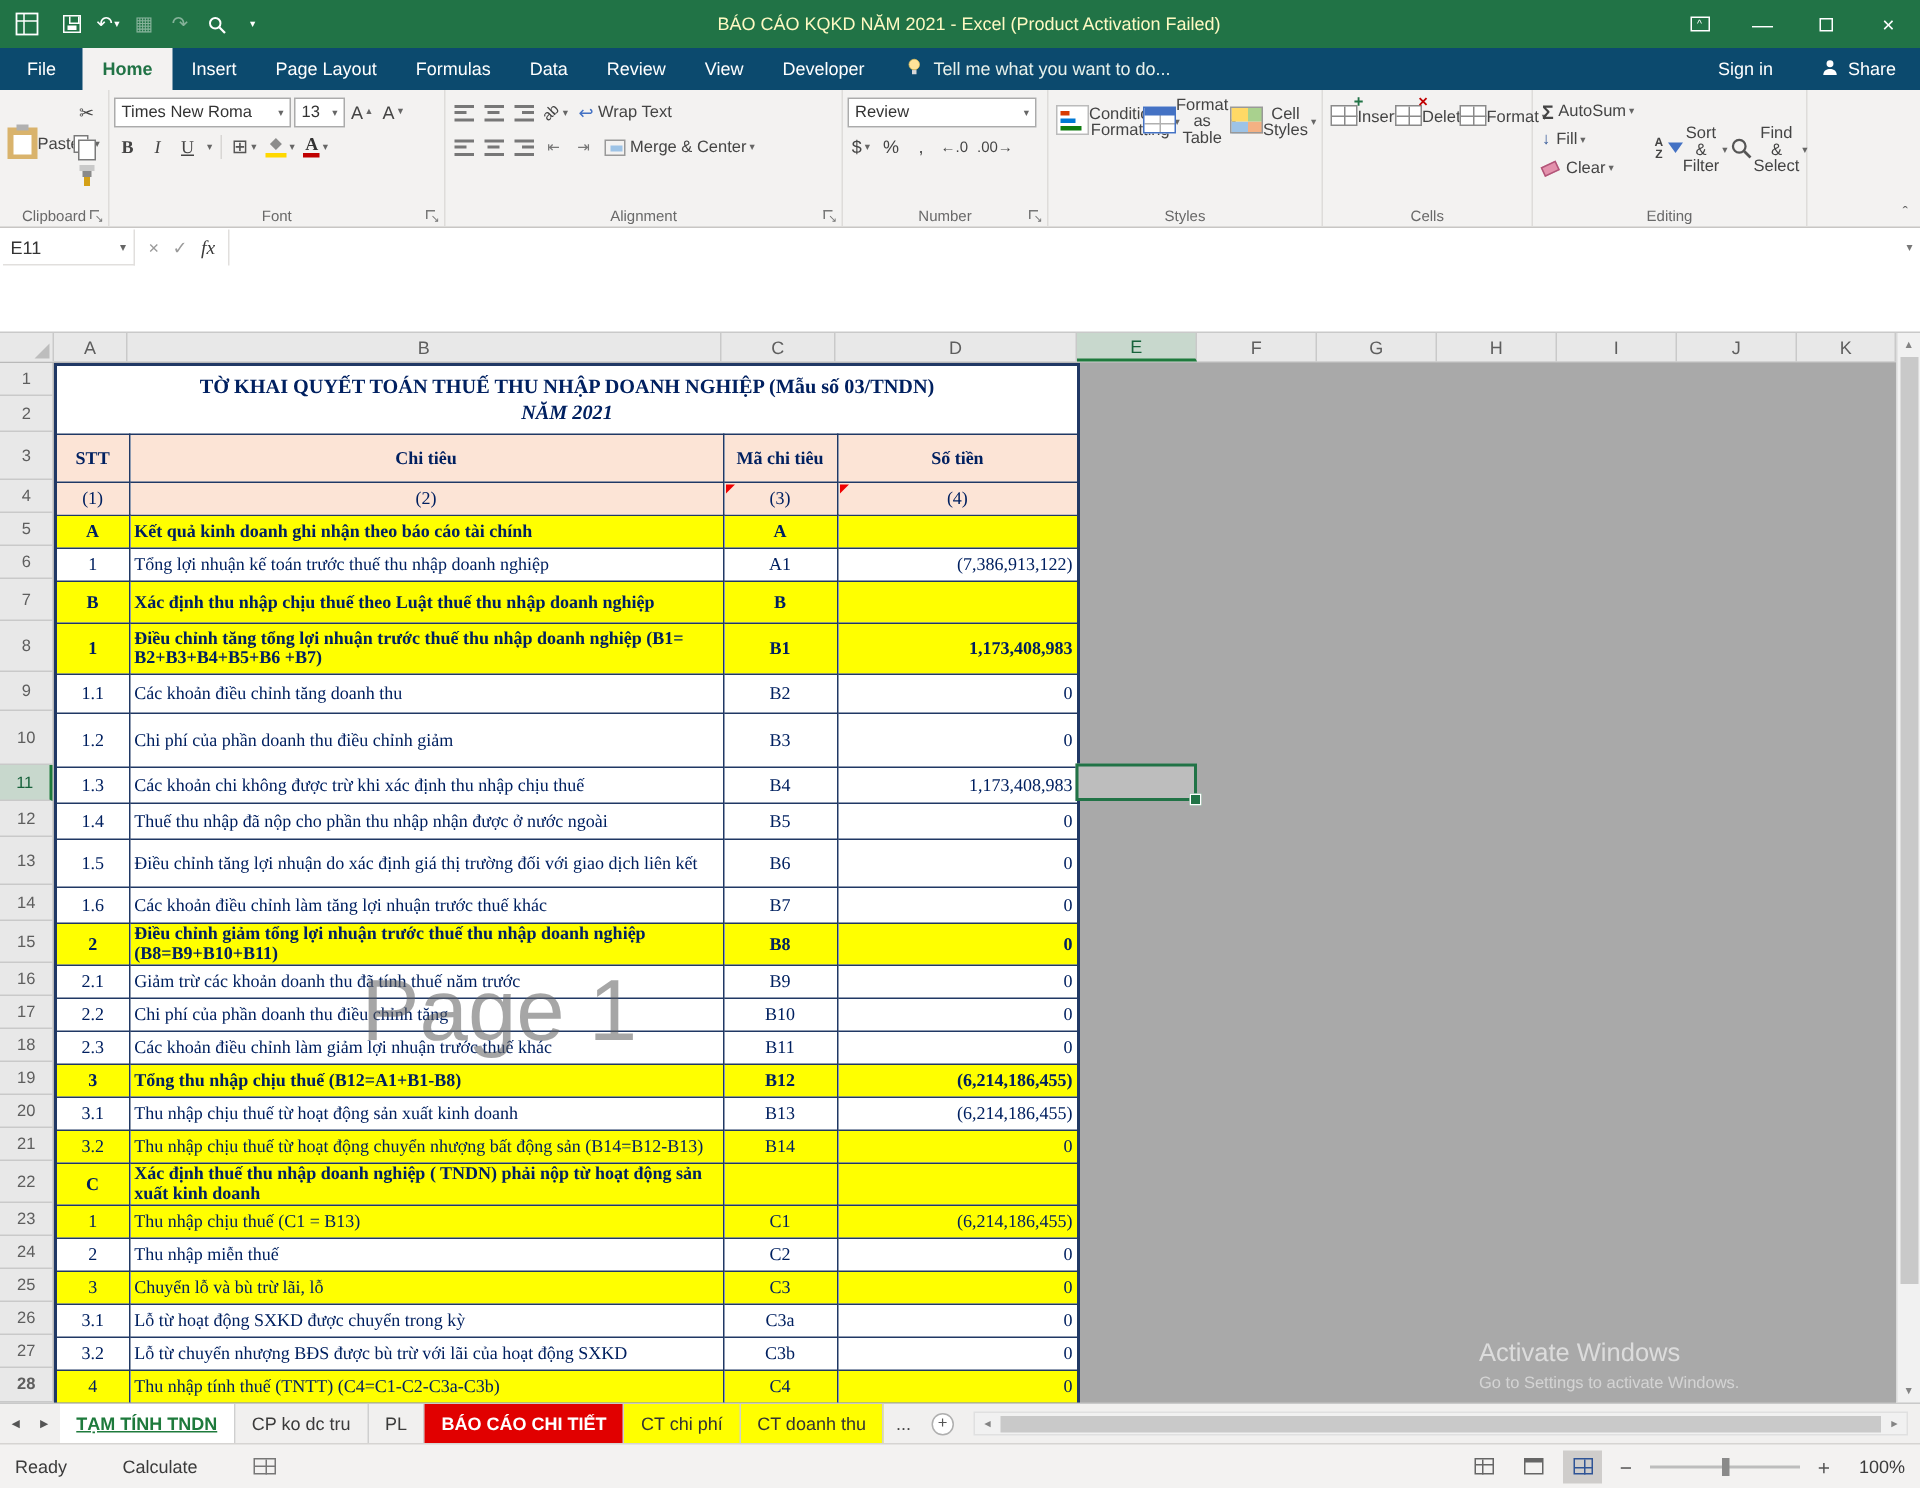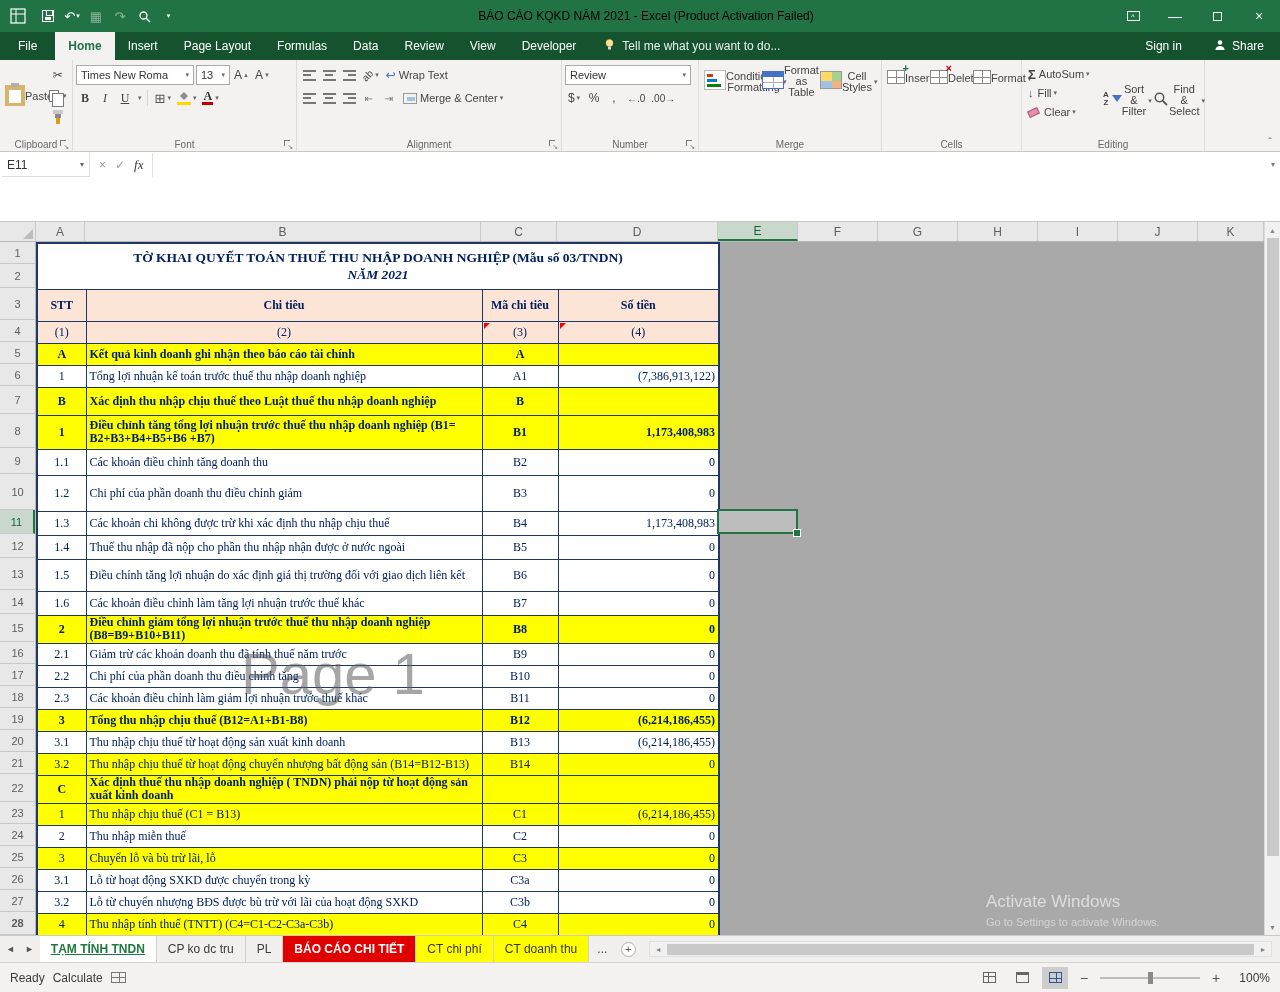--- a/index.html
+++ b/index.html
@@ -9,29 +9,29 @@
   
   .titlebar{height:32px;background:#217346;display:flex;align-items:center;color:#fff}
   .qat{display:flex;align-items:center;padding-left:8px}
   .excel-logo{width:20px;height:20px;display:flex;align-items:center;justify-content:center;margin-right:8px}
   .ticon{min-width:24px;height:32px;display:flex;align-items:center;justify-content:center;font-size:13px;color:#fff;padding:0 3px}
   .ticon .mini{font-size:7px;margin-left:1px}
   .dim{opacity:.45}
   .i-save{width:12px;height:12px;border:1px solid #fff;position:relative;display:inline-block}
   .i-save::before{content:"";position:absolute;top:0;left:3px;width:5px;height:4px;border:1px solid #fff;border-top:none}
   .i-save::after{content:"";position:absolute;bottom:1px;left:2px;width:6px;height:3px;background:#fff}
-  .wintitle{flex:1;text-align:center;font-size:12px;white-space:nowrap;overflow:hidden;color:#000000}
+  .wintitle{flex:1;text-align:center;font-size:12px;white-space:nowrap;overflow:hidden;color:#fef9c3}
   .winctl{display:flex;height:100%}
   .wbtn{width:42px;height:100%;display:flex;align-items:center;justify-content:center;font-size:14px;color:#fff}
   .i-rdo{width:13px;height:10px;border:1px solid #fff;display:inline-flex;align-items:center;justify-content:center;font-size:7px;line-height:1}
   .i-restore{width:9px;height:9px;border:1px solid #fff;position:relative;display:inline-block}
   .i-restore::before{content:"";position:absolute;left:2px;top:-4px;width:9px;height:9px;border:1px solid #fff;z-index:-1}
 
   
-  .ribbontabs{height:28px;background:#14532d;display:flex;align-items:stretch;color:#fff;font-size:12px}
+  .ribbontabs{height:28px;background:#0c4a6e;display:flex;align-items:stretch;color:#fff;font-size:12px}
   .rtab{padding:0 13px;display:flex;align-items:center;white-space:nowrap}
   .rtab.filetab{padding:0 18px}
   .rtab.active{background:#F3F2F1;color:#217346;font-weight:bold}
   .tellme{display:flex;align-items:center;gap:6px;margin-left:14px;color:#E8F1EB;white-space:nowrap}
   .rspacer{flex:1}
   .signin{display:flex;align-items:center;padding:0 16px;white-space:nowrap}
   .sharebtn{display:flex;align-items:center;gap:6px;padding:0 16px;white-space:nowrap}
 
   
   .ribbon{height:92px;background:#F3F2F1;border-bottom:1px solid #C8C6C4;display:flex;position:relative}
@@ -153,21 +153,21 @@
   .stab.yellow{background:#FFFF00;color:#333}
   .moretabs{display:flex;align-items:center;padding:0 8px;color:#444}
   .newsheet{display:flex;align-items:center;justify-content:center;width:26px}
   .i-plus{width:15px;height:15px;border-radius:50%;background:#fff;border:1px solid #AFAFAF;display:flex;align-items:center;justify-content:center;font-size:11px;color:#555}
   .hscroll{flex:1;margin:5px 8px;display:flex;align-items:center;background:#F1F1F1;border:1px solid #E0E0E0}
   .harr{width:16px;text-align:center;font-size:7px;color:#848484}
   .hthumb{flex:1;height:11px;background:#C9C9C9;margin:0 1px}
 
   
   .statusbar{height:30px;background:#F3F2F1;border-top:1px solid #D6D4D2;display:flex;align-items:center;font-size:12px;color:#3b3b3b}
-  .sbleft{display:flex;align-items:center;gap:8px;padding-left:10px}
+  .sbleft{display:flex;align-items:center;gap:37px;padding-left:10px}
   .i-macro{width:15px;height:11px;border:1px solid #777;display:inline-block;background-image:linear-gradient(#777,#777),linear-gradient(#777,#777);background-size:15px 1px,1px 11px;background-position:0 4px,7px 0;background-repeat:no-repeat}
   .sbright{margin-left:auto;display:flex;align-items:center;gap:7px;padding-right:10px}
   .vbtn{width:26px;height:22px;display:flex;align-items:center;justify-content:center}
   .vbtn.active{background:#CFCDCB}
   .i-normal{width:13px;height:11px;border:1px solid #666;background-image:linear-gradient(#666,#666),linear-gradient(#666,#666);background-size:13px 1px,1px 11px;background-position:0 3px,4px 0;background-repeat:no-repeat}
   .i-pagelayout{width:13px;height:11px;border:1px solid #666;border-top:3px solid #666}
   .i-pagebreak{width:13px;height:11px;border:1px solid #2F5496;background-image:linear-gradient(#2F5496,#2F5496),linear-gradient(#2F5496,#2F5496);background-size:13px 1px,1px 11px;background-position:0 5px,6px 0;background-repeat:no-repeat}
   .zbtn{width:18px;text-align:center;color:#555;font-size:14px}
   .ztrack{width:100px;height:2px;background:#BDBDBD;position:relative}
   .zthumb{position:absolute;left:48px;top:-5px;width:5px;height:12px;background:#8a8a8a}
@@ -394,21 +394,21 @@
         <span class="car">▾</span>
       </div>
       <div class="bigbtn">
         <span class="bicon">
             <span class="ic-cs"></span>
           </span>
         <span class="blabel">Cell Styles</span>
         <span class="car">▾</span>
       </div>
     </div>
-    <div class="rglabel">Merge</div>
+    <div class="rglabel">Styles</div>
   </div>
 
   <div class="rgroup g-cells">
     <div class="grow">
       <div class="bigbtn">
         <span class="bicon">
             <span class="mgrid ins"></span>
           </span>
         <span class="blabel">Insert</span>
         <span class="car">▾</span>

